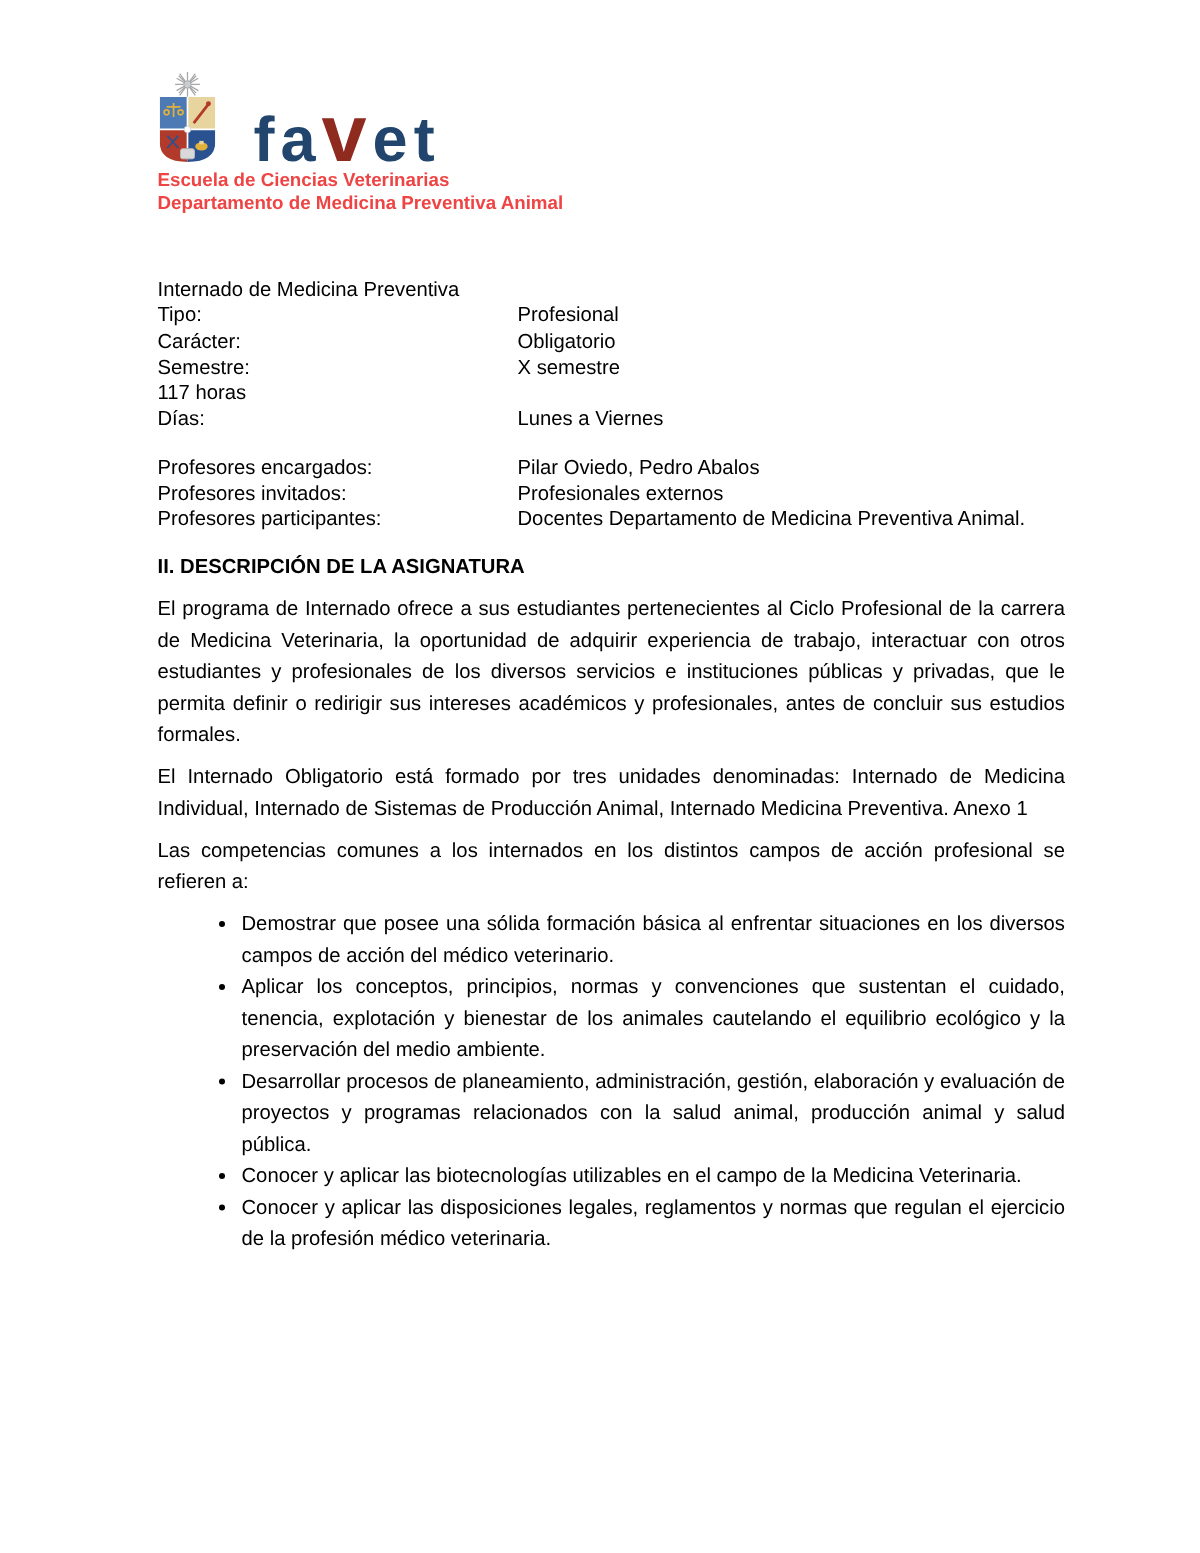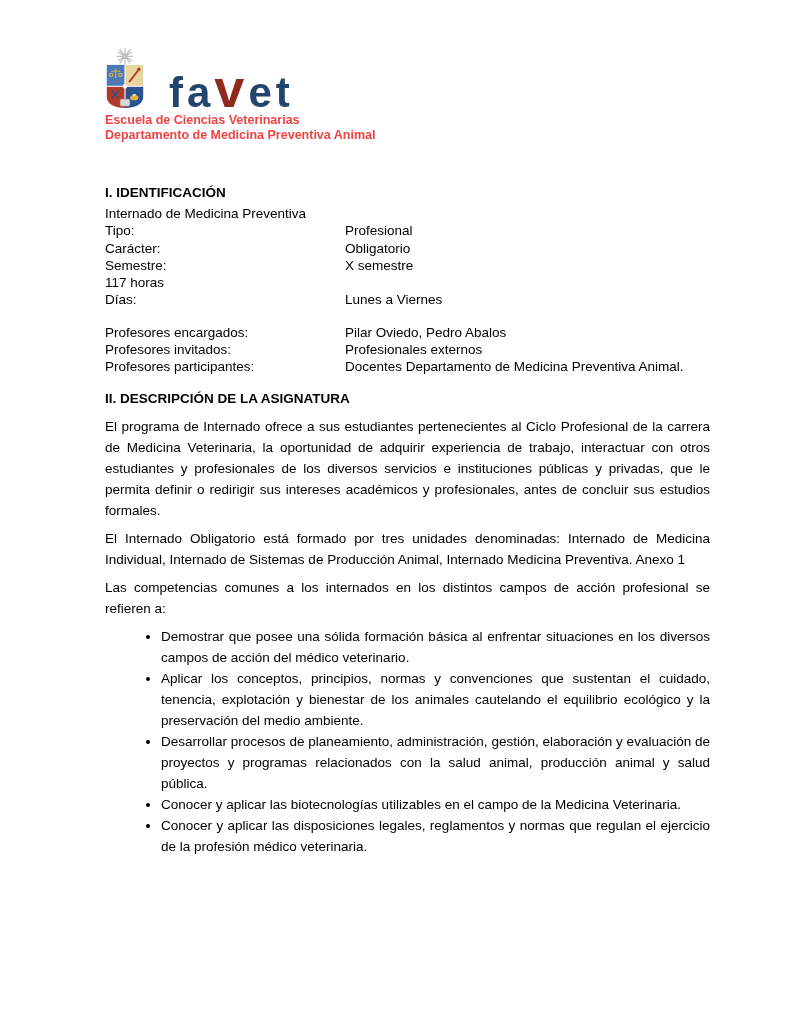--- a/index.html
+++ b/index.html
@@ -143,21 +143,20 @@
       <div class="wordmark"><span class="wm-navy">fa</span><span class="wm-red">v</span><span class="wm-navy">et</span></div>
     </div>
     <div class="school-lines">
       <div>Escuela de Ciencias Veterinarias</div>
       <div>Departamento de Medicina Preventiva Animal</div>
     </div>
   </header>
 
 
   <section class="sec1">
-    <h2 class="section-heading">I. IDENTIFICACIÓN</h2>
 
     <div class="kv-row">
       <div class="kv-value">Internado de Medicina Preventiva</div>
     </div>
     <div class="kv-row">
       <div class="kv-label">Tipo:</div>
       <div class="kv-value">Profesional</div>
     </div>
     <div class="kv-row">
       <div class="kv-label">Carácter:</div>

